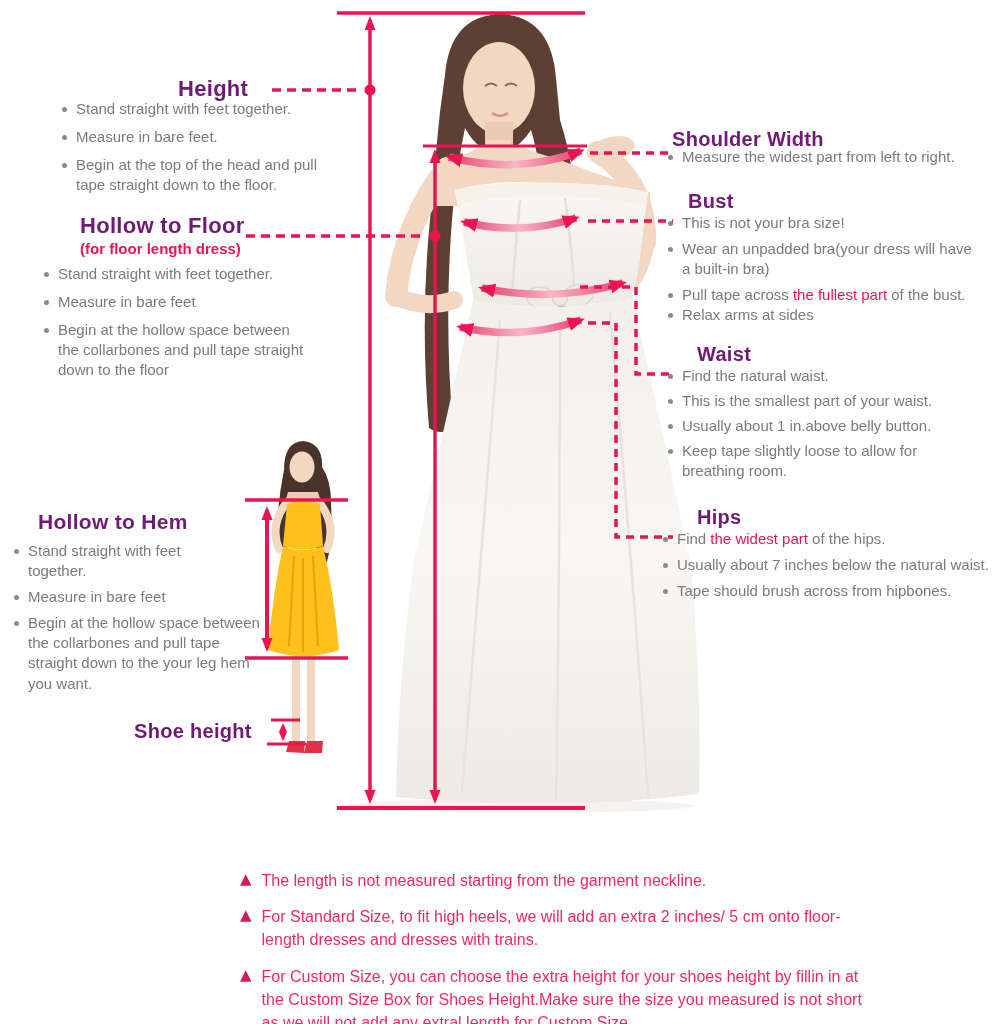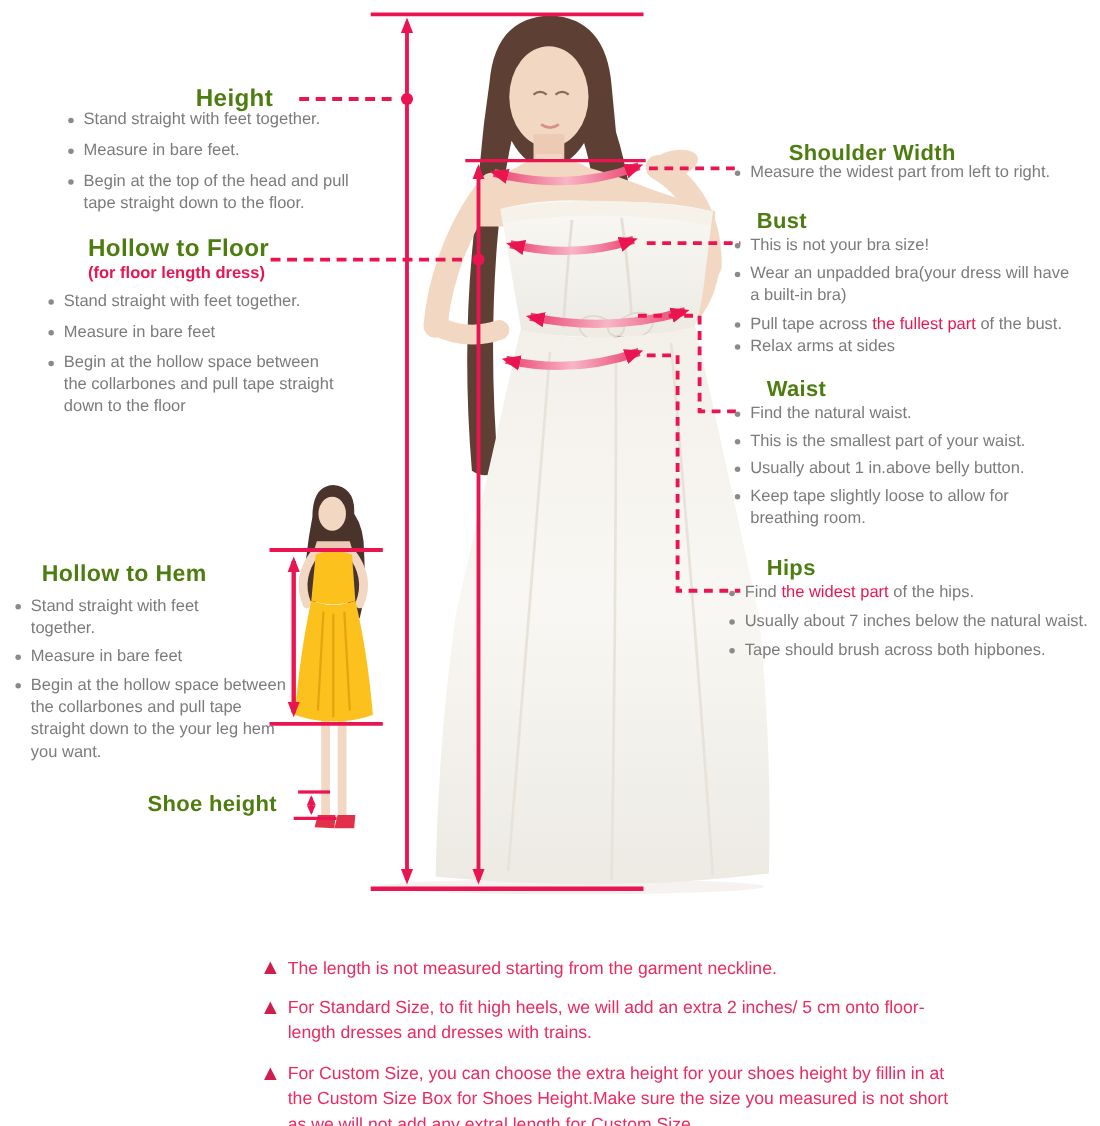--- a/index.html
+++ b/index.html
@@ -2,21 +2,21 @@
 <html><head>
 <meta charset="utf-8">
 <style>
   html,body{margin:0;padding:0;background:#fff;}
   .stage{
     position:relative;width:1000px;height:1024px;background:#fff;overflow:hidden;
     font-family:"Liberation Sans","DejaVu Sans",sans-serif;
   }
   .art{position:absolute;left:0;top:0;}
   .abs{position:absolute;}
-  .title{color:#4d7c0f;font-weight:bold;letter-spacing:.3px;white-space:nowrap;}
+  .title{color:#701a75;font-weight:bold;letter-spacing:.3px;white-space:nowrap;}
   .t22{font-size:22px;}
   .t20{font-size:20px;}
   .subtitle{color:#ea1550;font-weight:bold;font-size:15px;white-space:nowrap;margin-top:1px;}
   .blist{display:flex;flex-direction:column;}
   .blt{display:flex;gap:9px;align-items:flex-start;}
   .blt .d{width:5px;height:5px;border-radius:50%;background:#8a8a8a;margin-top:8px;flex:none;}
   .blt .tx{font-size:15px;color:#7b7b7b;line-height:1.34;}
   .hl{color:#ea1550;}
   .mb8{margin-bottom:8px;} .mb6{margin-bottom:6px;} .mb5{margin-bottom:5px;}
   .w250{max-width:250px;} .w252{max-width:252px;} .w290{max-width:290px;}
@@ -184,21 +184,21 @@
     <div class="blt mb8">
       <span class="d"></span>
       <span class="tx w252">Measure in bare feet</span>
     </div>
     <div class="blt">
       <span class="d"></span>
       <span class="tx w252">Begin at the hollow space between the collarbones and pull tape straight down to the floor</span>
     </div>
   </div>
 
-  <div class="abs" style="left:717px;top:128px;">
+  <div class="abs" style="left:672px;top:128px;">
     <span class="title t20">Shoulder Width</span>
   </div>
   <div class="abs blist" style="left:668px;top:147px;">
     <div class="blt">
       <span class="d"></span>
       <span class="tx w320">Measure the widest part from left to right.</span>
     </div>
   </div>
 
   <div class="abs" style="left:688px;top:190px;">
@@ -252,21 +252,21 @@
     <div class="blt mb6">
       <span class="d"></span>
       <span class="tx w330"><span>Find </span><span class="hl">the widest part</span><span> of the hips.</span></span>
     </div>
     <div class="blt mb6">
       <span class="d"></span>
       <span class="tx w320">Usually about 7 inches below the natural waist.</span>
     </div>
     <div class="blt">
       <span class="d"></span>
-      <span class="tx w320">Tape should brush across both hipbones.</span>
+      <span class="tx w320">Tape should brush across from hipbones.</span>
     </div>
   </div>
 
   <div class="abs" style="left:38px;top:510px;text-align:right;">
     <span class="title" style="font-size:21px;">Hollow to Hem</span>
   </div>
   <div class="abs blist" style="left:14px;top:541px;">
     <div class="blt mb6">
       <span class="d"></span>
       <span class="tx w200">Stand straight with feet together.</span>

